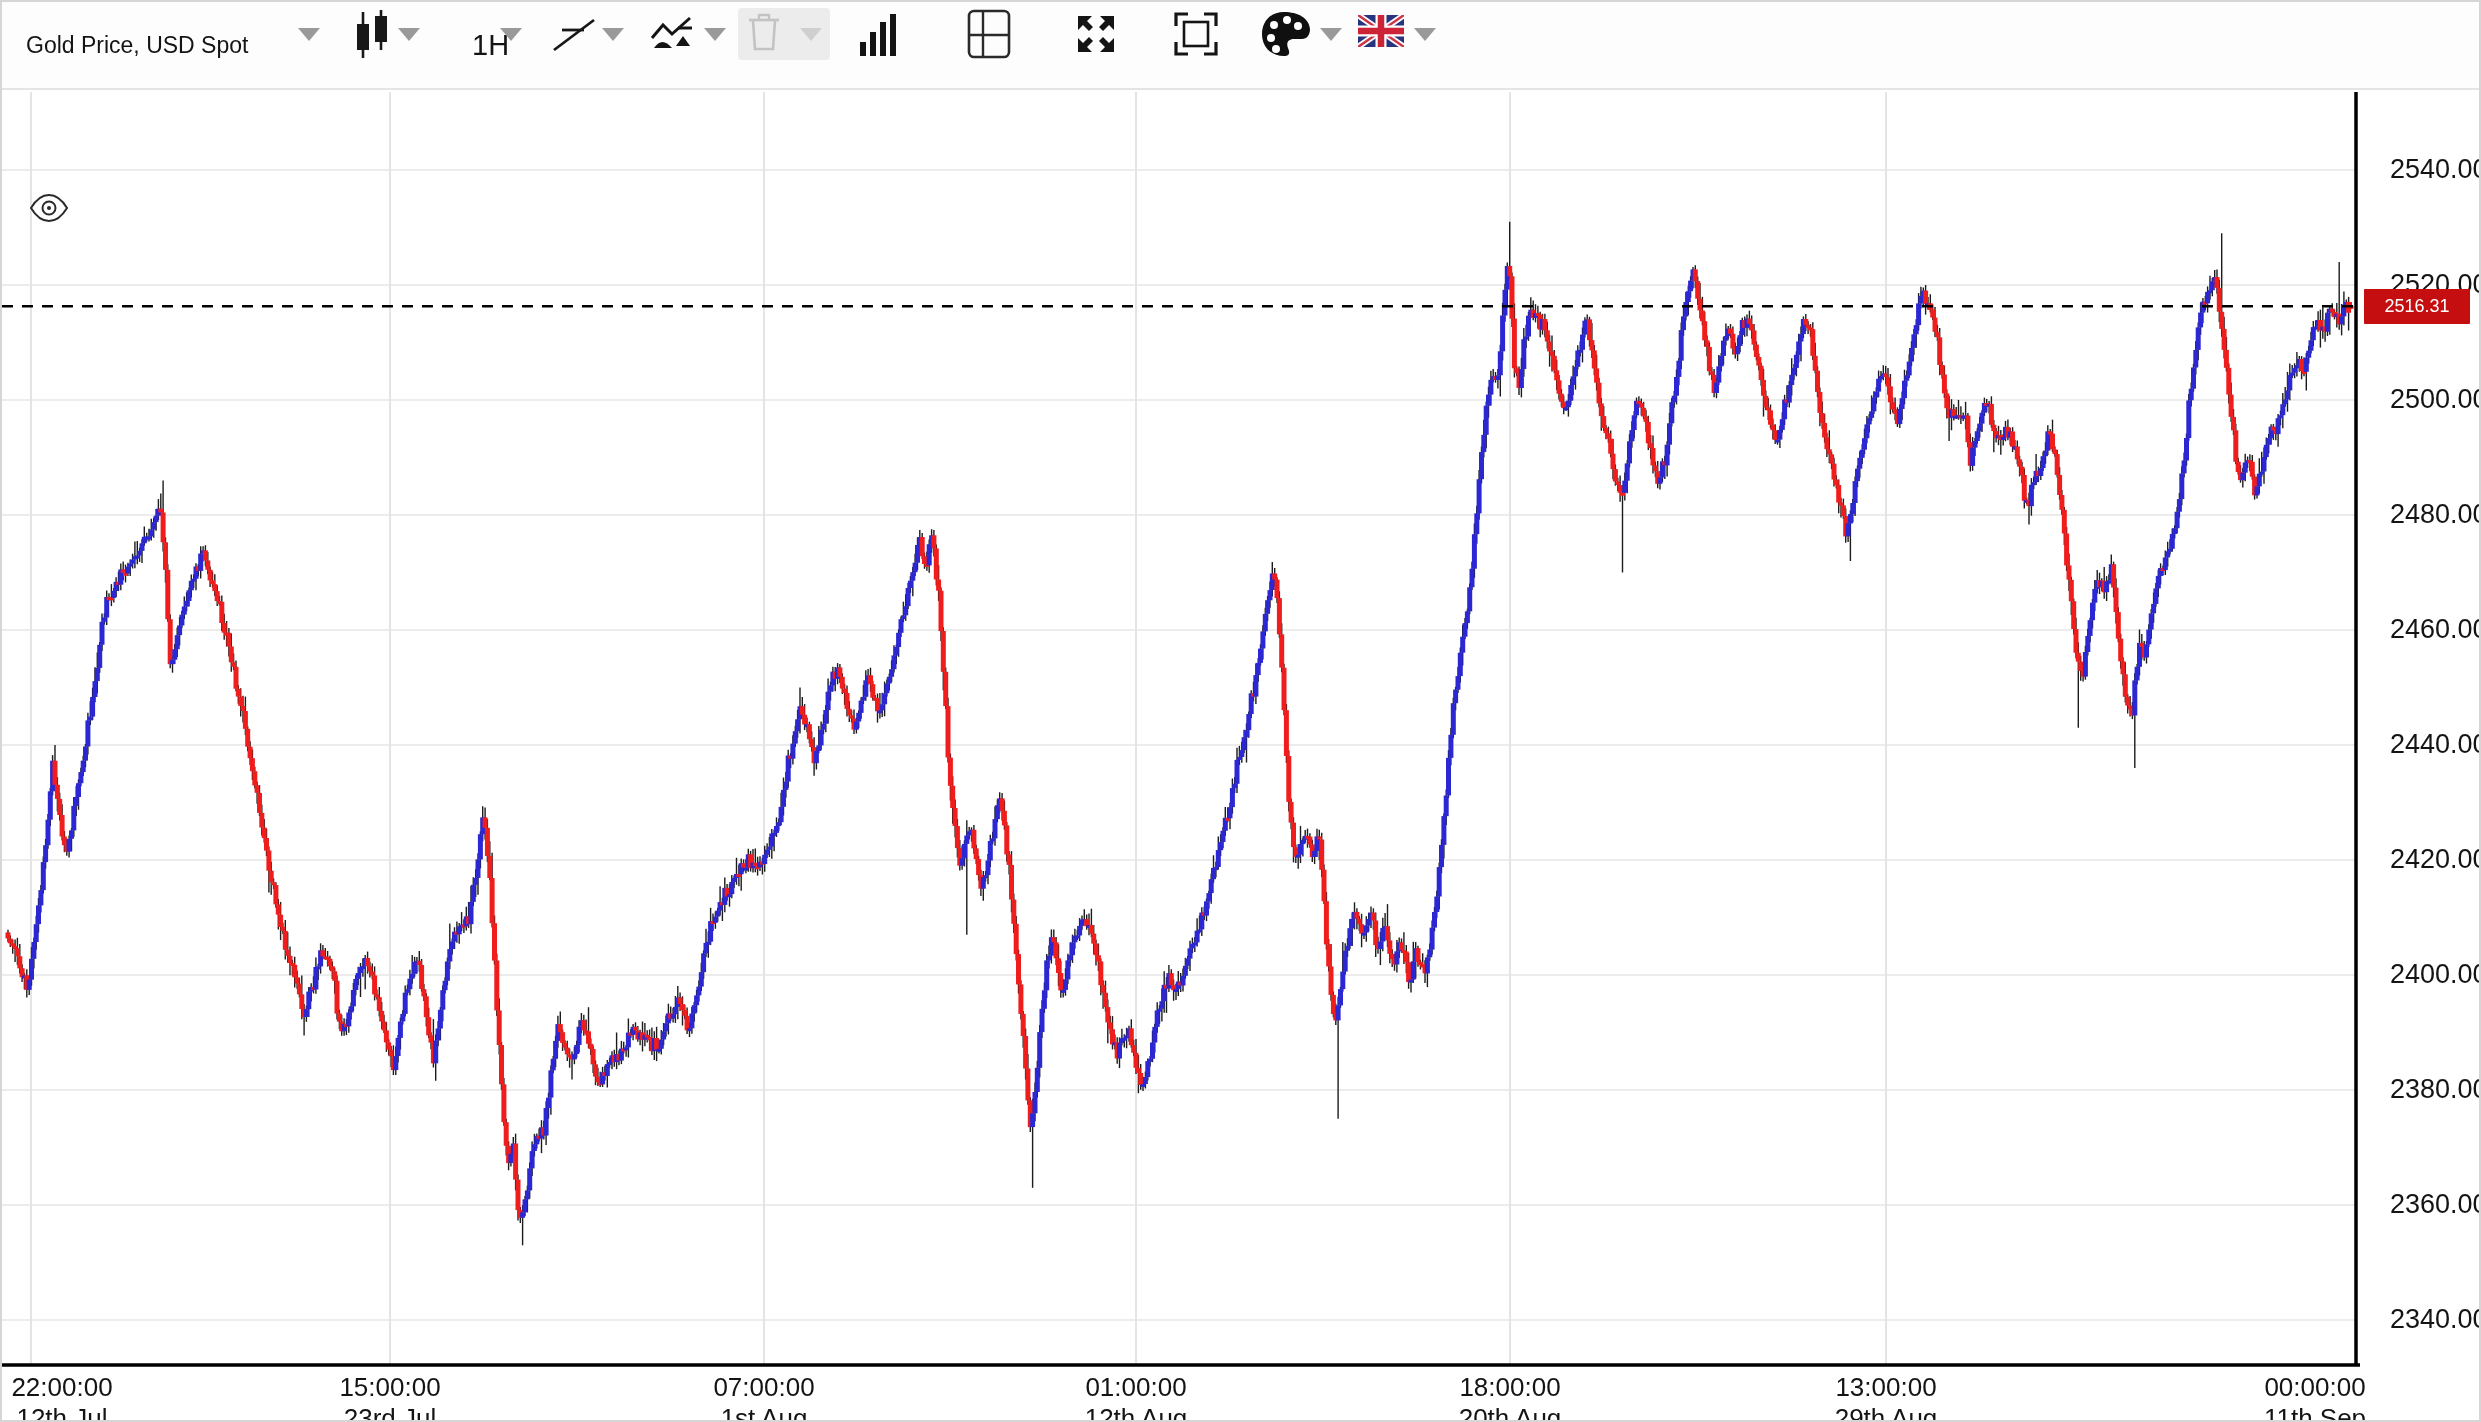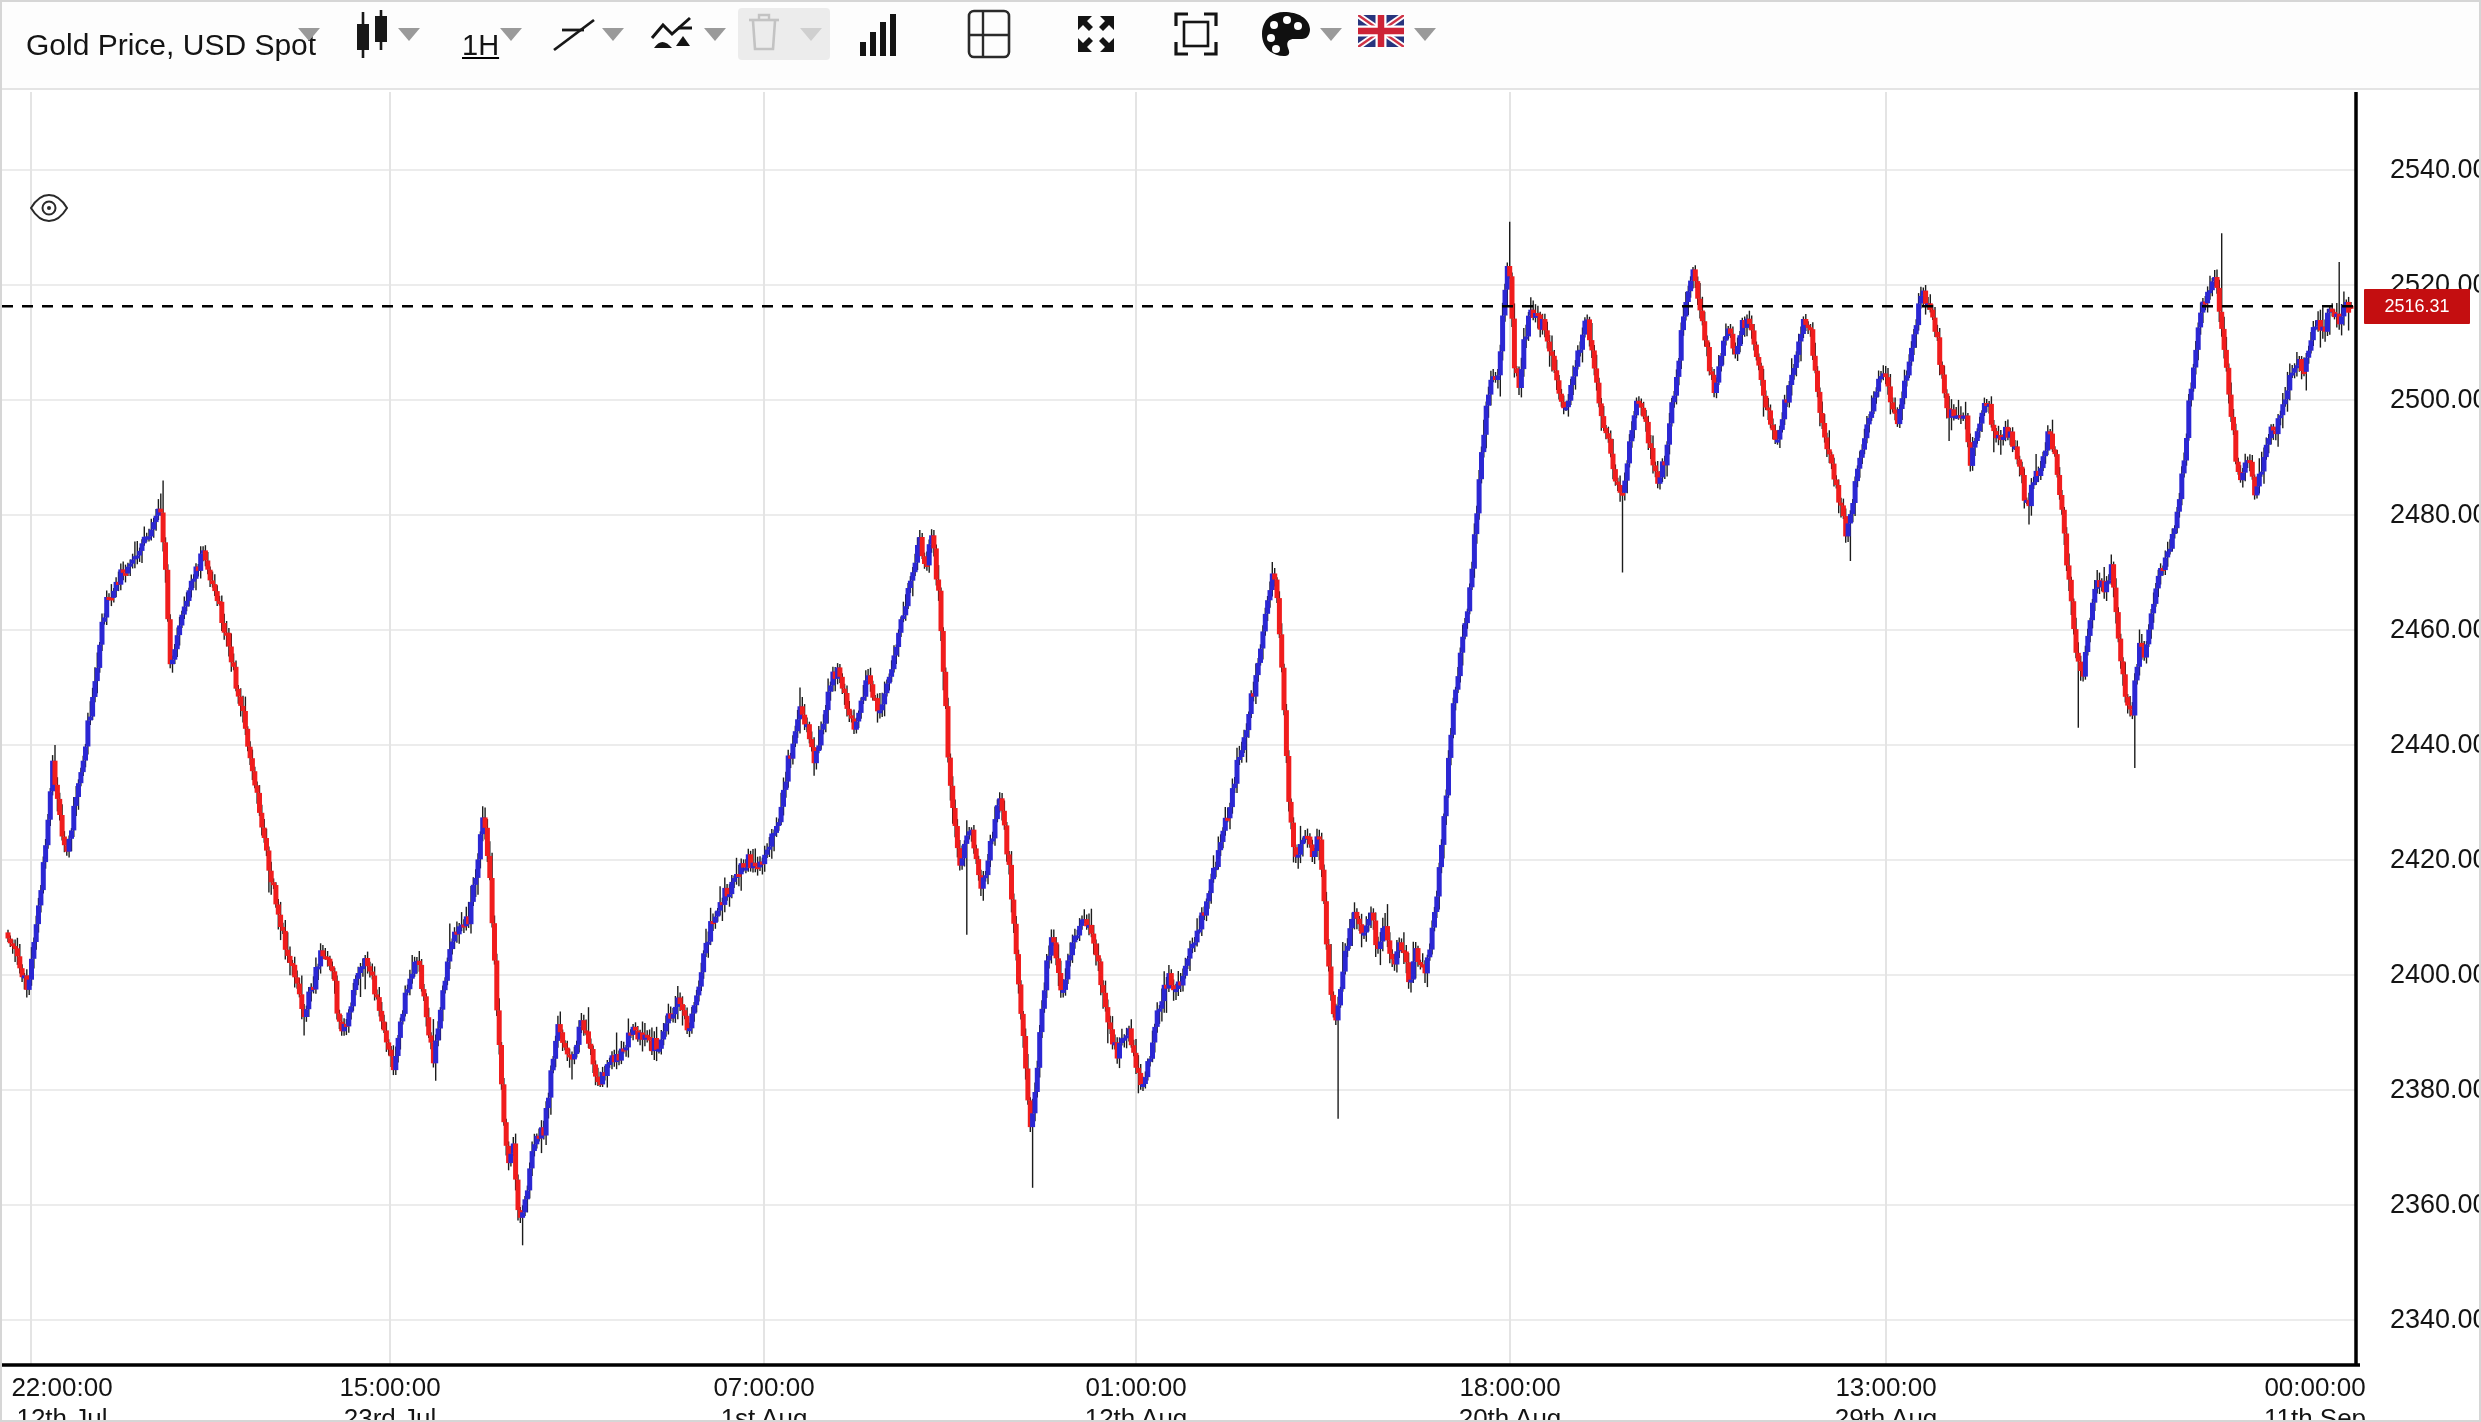--- a/index.html
+++ b/index.html
@@ -2,21 +2,21 @@
 <html><head>
 <meta charset="utf-8">
 <style>
   html,body{margin:0;padding:0;background:#fff;}
   .page{position:relative;width:2481px;height:1422px;background:#fff;overflow:hidden;
         font-family:"Liberation Sans", sans-serif;border:2px solid #d6d6d6;box-sizing:border-box;}
   
   .toolbar{position:absolute;left:0;top:0;width:2477px;height:88px;background:#fdfdfd;
            border-bottom:2px solid #e4e4e4;box-sizing:border-box;}
   .tb-item{position:absolute;top:0;height:86px;display:flex;align-items:center;}
-  .tb-title{font-size:30px;color:#141414;text-align:right;}
+  .tb-title{font-size:23px;color:#141414;text-align:right;}
   .tb-tf{font-size:29px;color:#141414;}
   .caret{width:0;height:0;border-left:11px solid transparent;border-right:11px solid transparent;
          border-top:13px solid #9a9a9a;display:inline-block;}
   .caret.light{border-top-color:#cfcfcf;}
   .tool-disabled-box{position:absolute;left:736px;top:6px;width:92px;height:52px;background:#ececec;
                      border-radius:4px;display:flex;align-items:center;justify-content:space-between;
                      padding:0 8px;box-sizing:border-box;}
   
   .chart-wrap{position:absolute;left:0;top:88px;width:2481px;height:1334px;}
   .chart-svg{position:absolute;left:0;top:0;}
@@ -44,21 +44,21 @@
     <span class="icon" style="position:absolute;left:352px;top:8px;">
       <svg width="40" height="50" viewBox="0 0 40 50">
         <line x1="9" y1="2" x2="9" y2="48" stroke="#181818" stroke-width="2.6"></line>
         <rect x="3" y="14" width="12" height="26" fill="#181818"></rect>
         <line x1="27" y1="0" x2="27" y2="40" stroke="#181818" stroke-width="2.6"></line>
         <rect x="21" y="6" width="12" height="26" fill="#181818"></rect>
       </svg>
     </span>
     <span class="caret" style="position:absolute;left:396px;top:26px;"></span>
 
-    <div class="tb-item" style="left:460px;text-decoration:underline;">
+    <div class="tb-item" style="left:470px;">
       <span class="tb-tf">1H</span>
     </div>
     <span class="caret" style="position:absolute;left:498px;top:26px;"></span>
 
     <span class="icon" style="position:absolute;left:548px;top:10px;">
       <svg width="48" height="44" viewBox="0 0 48 44">
         <line x1="4" y1="38" x2="44" y2="8" stroke="#181818" stroke-width="2.8"></line>
         <line x1="12" y1="18" x2="34" y2="18" stroke="#181818" stroke-width="2.8"></line>
       </svg>
     </span>

